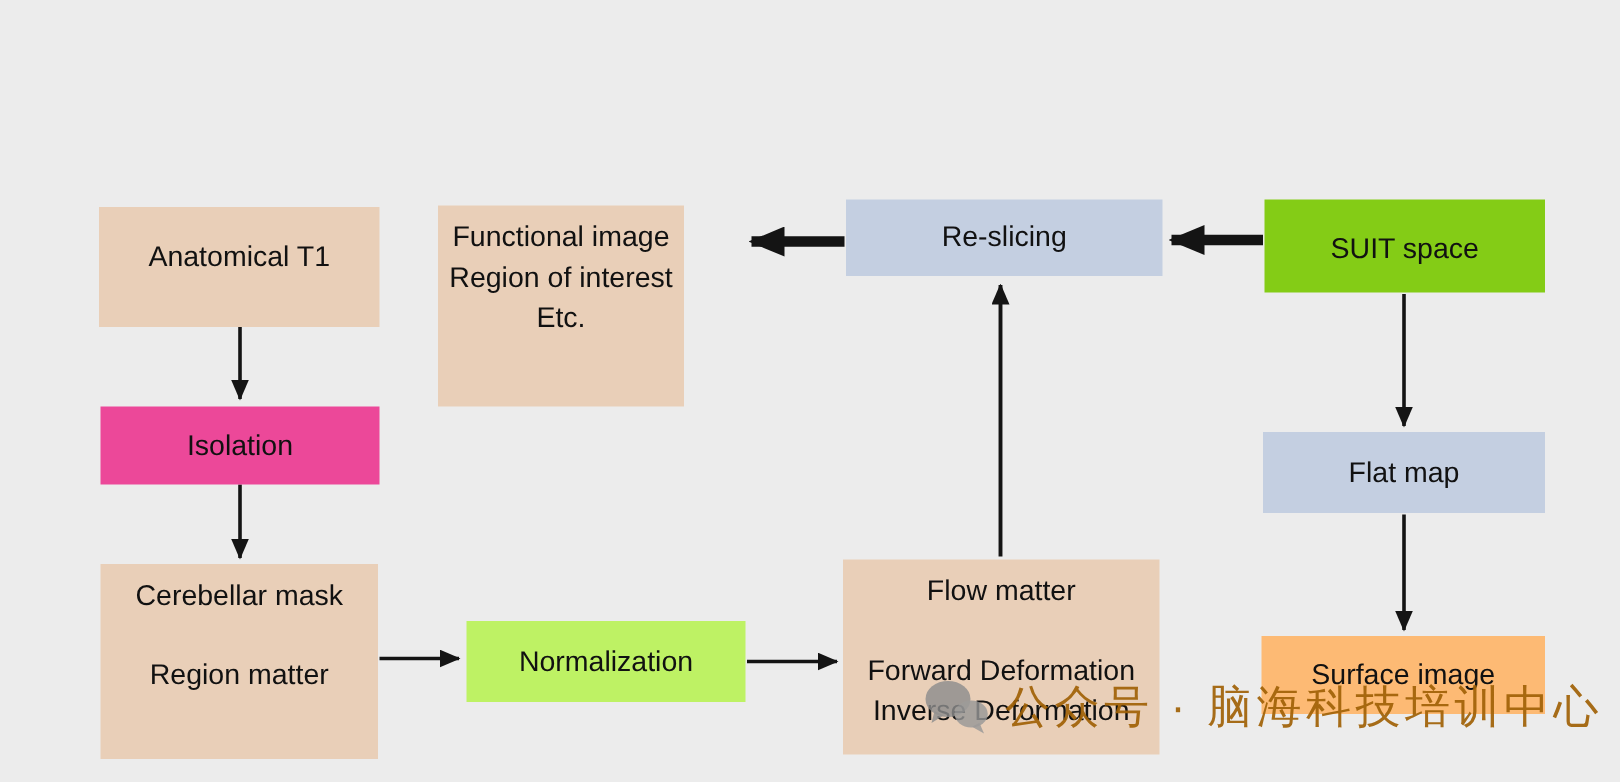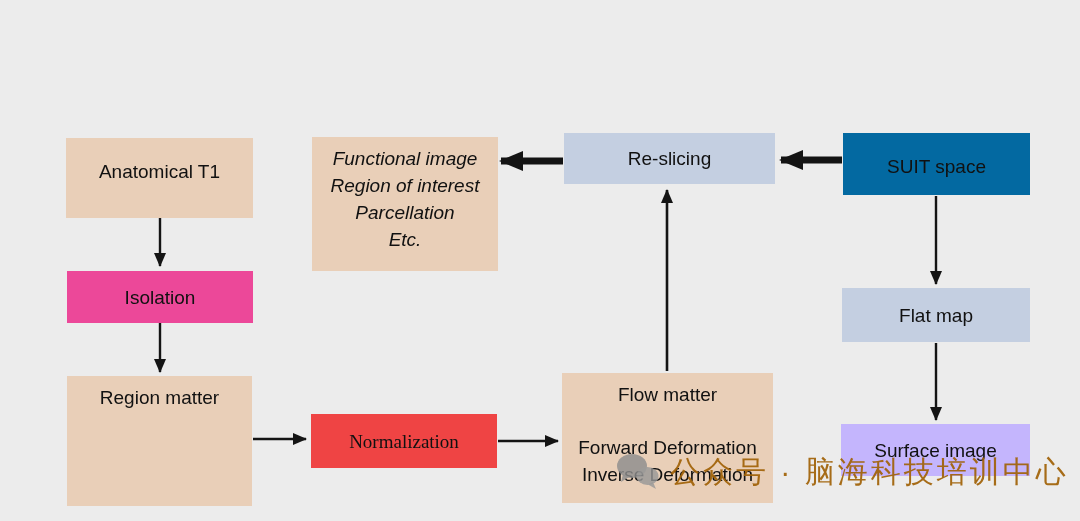--- a/index.html
+++ b/index.html
@@ -27,21 +27,21 @@
   .mid{display:flex;align-items:center;justify-content:center;}
   
   .top{padding-top:20px;}
   
   .multi{padding-top:8px;}
   .gap-after{margin-bottom:26px;}
 
   #b-anat {left:66px; top:138px; width:187px; height:80px;}
   #b-isol {left:67px; top:271px; width:186px; height:52px;}
   #b-cereb{left:67px; top:376px; width:185px; height:130px;}
-  #b-func {left:312px;top:137px; width:186px; height:134px;font-style:italic;}
+  #b-func {left:292px;top:137px; width:164px; height:134px;}
   #b-norm {left:311px;top:414px; width:186px; height:54px;}
   #b-resl {left:564px;top:133px; width:211px; height:51px;}
   #b-flow {left:562px;top:373px; width:211px; height:130px;}
   #b-suit {left:843px;top:133px; width:187px; height:62px;}
   #b-flat {left:842px;top:288px; width:188px; height:54px;}
   #b-surf {left:841px;top:424px; width:189px; height:52px;}
 
   #arrows{position:absolute;left:0;top:0;pointer-events:none;}
 
   #watermark{
@@ -92,53 +92,53 @@
 
   <div class="box top" id="b-anat" style="background-color: rgb(233, 207, 184);">
     <div class="bl">Anatomical T1</div>
   </div>
 
   <div class="box mid" id="b-isol" style="background-color: #ec4899;">
     <div class="bl">Isolation</div>
   </div>
 
   <div class="box multi" id="b-cereb" style="background-color: rgb(233, 207, 184);">
+    <div class="bl gap-after">Cerebellar mask</div>
     <div class="bl">Region matter</div>
   </div>
 
   <div class="box multi" id="b-func" style="background-color: rgb(233, 207, 184);">
     <div class="bl">Functional image</div>
     <div class="bl">Region of interest</div>
-    <div class="bl">Parcellation</div>
     <div class="bl">Etc.</div>
   </div>
 
-  <div class="box mid" id="b-norm" style="background-color: #ef4444; font-family: Liberation Serif, serif;">
+  <div class="box mid" id="b-norm" style="background-color: #bef264;">
     <div class="bl">Normalization</div>
   </div>
 
   <div class="box mid" id="b-resl" style="background-color: rgb(196, 207, 225);">
     <div class="bl">Re-slicing</div>
   </div>
 
   <div class="box multi" id="b-flow" style="background-color: rgb(233, 207, 184);">
     <div class="bl gap-after">Flow matter</div>
     <div class="bl">Forward Deformation</div>
     <div class="bl">Inverse Deformation</div>
   </div>
 
-  <div class="box top" id="b-suit" style="background-color: #0369a1;">
+  <div class="box top" id="b-suit" style="background-color: #84cc16;">
     <div class="bl">SUIT space</div>
   </div>
 
   <div class="box mid" id="b-flat" style="background-color: rgb(196, 207, 225); text-align: center;">
     <div class="bl">Flat map</div>
   </div>
 
-  <div class="box mid" id="b-surf" style="background-color: #c4b5fd;">
+  <div class="box mid" id="b-surf" style="background-color: #fdba74;">
     <div class="bl">Surface image</div>
   </div>
 
   <div id="watermark">
     <svg width="44" height="40" viewBox="0 0 44 40">
       <g fill="#8d8d8d" fill-opacity="0.88">
         <ellipse cx="16" cy="14" rx="15" ry="12"></ellipse>
         <path d="M7,22 L5,30 L13,25 Z"></path>
       </g>
       <g fill="#979797" fill-opacity="0.88">

